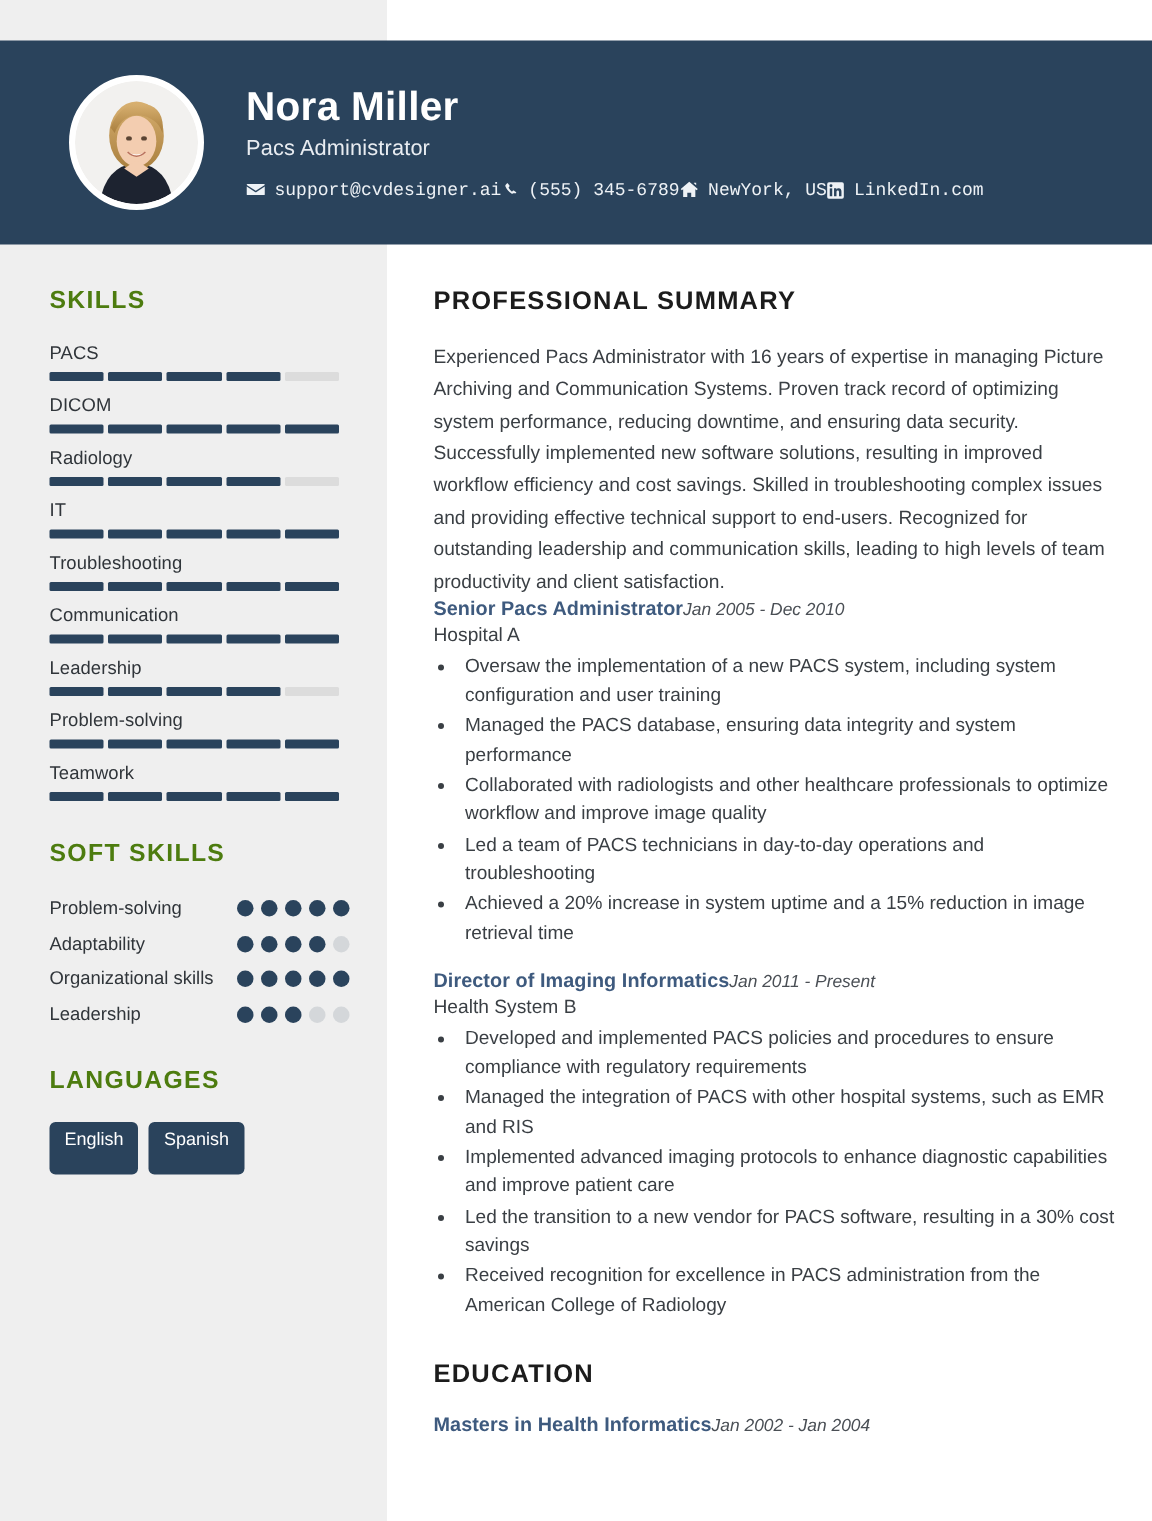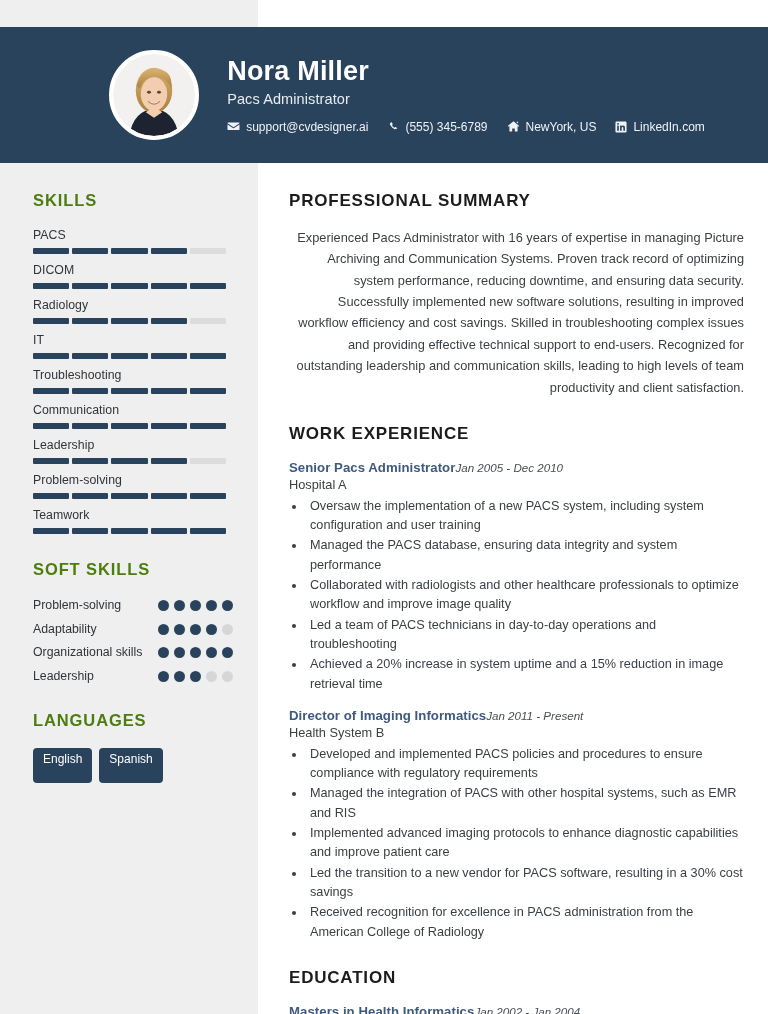--- a/index.html
+++ b/index.html
@@ -21,43 +21,43 @@
     width:258px; height:1014px;
     background:#efefef;
   }
   
   .header{
     position:absolute; left:0; top:27px;
     width:768px; height:136px;
     background:#2a435c;
     display:flex; align-items:center;
     padding-left:46px;
-    justify-content:center;
   }
   .avatar{
     width:90px; height:90px; border-radius:50%;
     background:#ffffff;
     border:4px solid #ffffff;
     overflow:hidden;
     flex:0 0 auto;
     position:relative;
   }
   .avatar svg{ display:block; width:100%; height:100%; }
   .hdr-text{ margin-left:28px; }
   .hdr-name{
     color:#ffffff; font-size:27px; font-weight:bold;
     letter-spacing:.2px; line-height:1.15;
   }
   .hdr-role{
     color:#e8ecf1; font-size:14.5px; font-weight:400;
     margin-top:3px; letter-spacing:.1px;
   }
   .contacts{
-    margin-top:13px; display:flex; align-items:center; gap:19px;
+    margin-top:13px; display:flex; align-items:center; 
     flex-wrap:nowrap;
+    font-family:Liberation Mono, monospace;
   }
   .contact{
     display:flex; align-items:center; gap:6px;
     color:#eef2f6; font-size:12px; white-space:nowrap;
   }
   .contact svg{ display:block; fill:#eef2f6; }
 
   
   .sidebar{
     position:absolute; left:0; top:163px;
@@ -104,21 +104,21 @@
     position:absolute; left:289px; top:163px;
     width:455px;
     padding-top:28px;
   }
   .sec-title{
     font-size:17px; font-weight:bold; color:#1c1c1c;
     letter-spacing:.8px; margin-bottom:16px;
   }
   .summary{
     font-size:12.8px; color:#3a3f44; line-height:1.67;
-    text-align:right;
+    text-align:left;
   }
   .sec-gap{ margin-top:26px; }
   .entry{ margin-bottom:14px; }
   .entry-head{
     display:flex; align-items:baseline; justify-content:flex-start;
   }
   .entry-title{
     font-size:13.2px; font-weight:bold; color:#3e5a7e;
     letter-spacing:.05px;
   }
@@ -360,21 +360,20 @@
         <span class="tag">Spanish</span>
       </div>
 
   </div>
 
   <div class="main">
 
     <div class="sec-title">PROFESSIONAL SUMMARY</div>
     <div class="summary">Experienced Pacs Administrator with 16 years of expertise in managing Picture Archiving and Communication Systems. Proven track record of optimizing system performance, reducing downtime, and ensuring data security. Successfully implemented new software solutions, resulting in improved workflow efficiency and cost savings. Skilled in troubleshooting complex issues and providing effective technical support to end-users. Recognized for outstanding leadership and communication skills, leading to high levels of team productivity and client satisfaction.</div>
 
-    <div class="sec-title sec-gap">WORK EXPERIENCE</div>
     <div id="exp-list">
         <div class="entry">
           <div class="entry-head">
             <div class="entry-title">Senior Pacs Administrator</div>
             <div class="entry-date">Jan 2005 - Dec 2010</div>
           </div>
           <div class="entry-org">Hospital A</div>
           <ul class="bullets">
             <li>Oversaw the implementation of a new PACS system, including system configuration and user training</li>
             <li>Managed the PACS database, ensuring data integrity and system performance</li>

